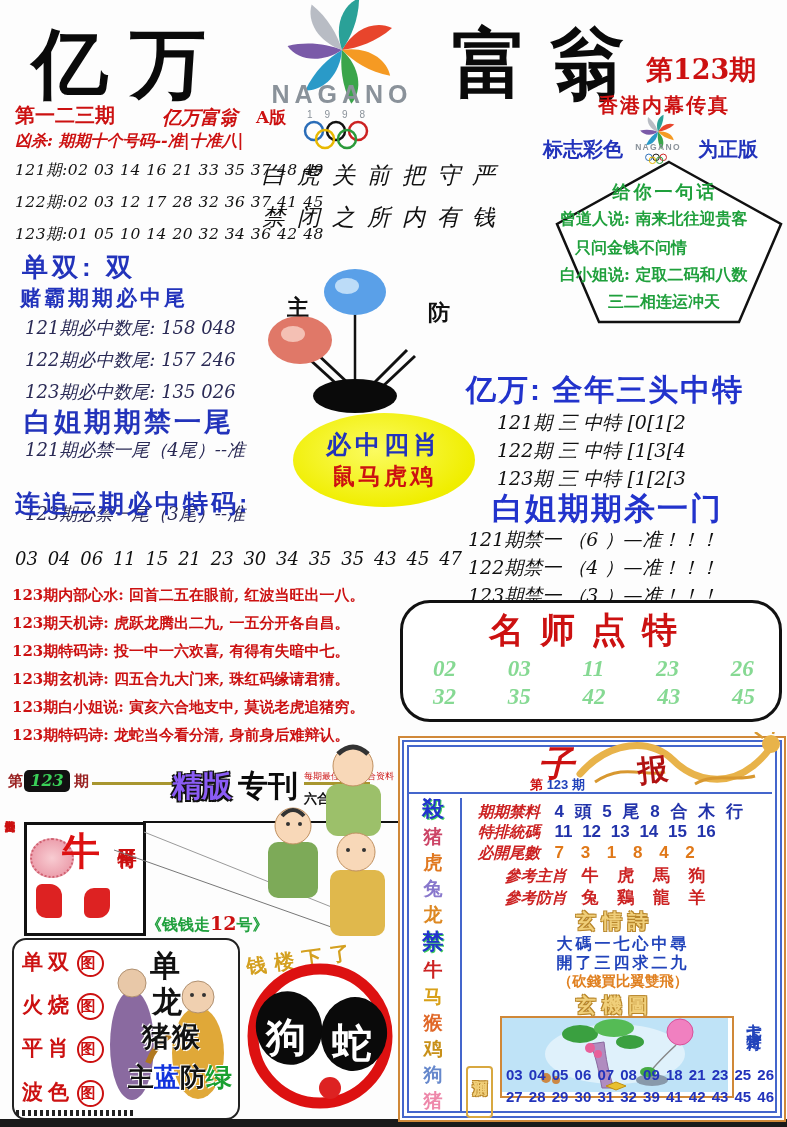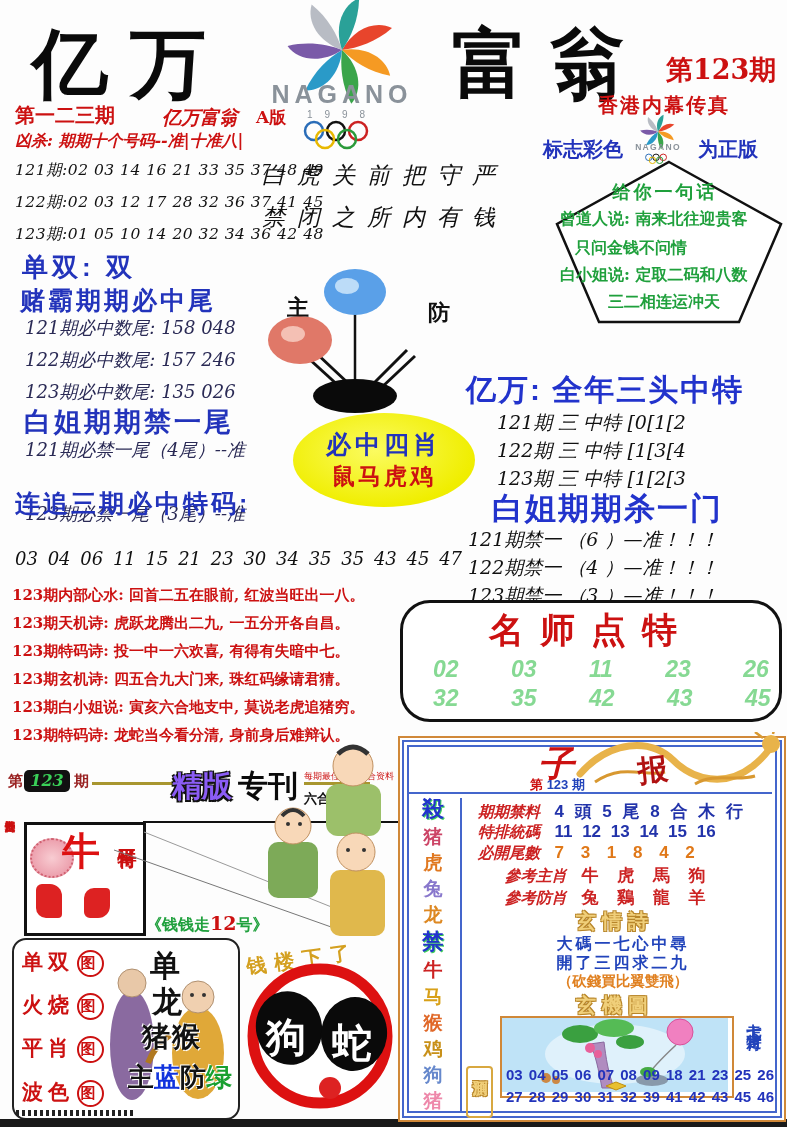--- a/index.html
+++ b/index.html
@@ -13,21 +13,21 @@
   .red{color:#cc1111;}
   .grn{color:#1fa03c;}
   .gold-bubble{color:#f0cf7a;font-weight:900;
       text-shadow:-1px -1px 0 #b8862a,1px -1px 0 #b8862a,-1px 1px 0 #b8862a,1px 1px 0 #b8862a;}
   .outline-yel{color:#8b5cf6;font-weight:900;
       text-shadow:-1.5px -1.5px 0 #111,1.5px -1.5px 0 #111,-1.5px 1.5px 0 #111,1.5px 1.5px 0 #111;}
   .vert{writing-mode:vertical-rl;text-orientation:upright;}
   .circ{display:inline-block;width:23px;height:23px;line-height:22px;text-align:center;
         border:2px solid #cc1111;border-radius:50%;font-size:15px;margin-left:3px;vertical-align:middle;}
   .title-big{font-size:76px;font-weight:900;font-family:"DejaVu Serif",serif;letter-spacing:22px;color:#0a0a0a;}
-  .mingshi-num{color:#86d993;font-family:Liberation Sans, sans-serif;font-style:italic;font-weight:bold;}
+  .mingshi-num{color:#86d993;font-family:Liberation Serif, serif;font-style:italic;font-weight:bold;}
   .row-label{color:#cc2222;font-family:"DejaVu Serif",serif;font-style:italic;font-size:15.5px;font-weight:bold;margin-right:10px;}
   .row-val{font-weight:bold;font-size:17px;}
   .zcol-item{font-weight:900;font-size:19px;line-height:1;}
 </style>
 </head>
 <body>
 
 <div id="page">
 
   <div class="abs title-big" style="left:32px;top:14px;">亿万</div>
@@ -61,33 +61,33 @@
     <text x="110" y="118" text-anchor="middle" font-size="10" letter-spacing="12" fill="#8a929a" font-family="Liberation Sans, sans-serif">1998</text>
     <g fill="none" stroke-width="2.5">
       <circle cx="82" cy="131" r="9" stroke="#2a6db8"></circle>
       <circle cx="104" cy="131" r="9" stroke="#111111"></circle>
       <circle cx="126" cy="131" r="9" stroke="#cc2222"></circle>
       <circle cx="93" cy="139" r="9" stroke="#e8b800"></circle>
       <circle cx="115" cy="139" r="9" stroke="#2a9a3a"></circle>
     </g>
   </svg>
 
-  <div class="abs red b" style="left:646px;top:52px;font-size:27px;font-family:'DejaVu Serif',serif;margin-left:20px;">第123期</div>
+  <div class="abs red b" style="left:646px;top:52px;font-size:27px;font-family:'DejaVu Serif',serif;">第123期</div>
 
   <div class="abs red b kai" style="left:15px;top:102px;font-size:20px;">第一二三期</div>
   <div class="abs red b hw" style="left:162px;top:105px;font-size:19px;">亿万富翁</div>
   <div class="abs red b kai" style="left:256px;top:106px;font-size:17px;">A版</div>
   <div class="abs red b hw" style="left:15px;top:131px;font-size:16px;">凶杀: 期期十个号码--准|十准八|</div>
 
   <div class="abs hw" style="left:15px;top:160px;font-size:15.5px;letter-spacing:.5px;">121期:02 03 14 16 21 33 35 37 48 49</div>
   <div class="abs hw" style="left:15px;top:192px;font-size:15.5px;letter-spacing:.5px;">122期:02 03 12 17 28 32 36 37 41 45</div>
   <div class="abs hw" style="left:15px;top:224px;font-size:15.5px;letter-spacing:.5px;">123期:01 05 10 14 20 32 34 36 42 48</div>
 
   <div class="abs blue b" style="left:22px;top:250px;font-size:26px;letter-spacing:4px;">单双: 双</div>
-  <div class="abs blue b" style="left:20px;top:284px;font-size:25px;letter-spacing:3px;">赌霸期期必中尾</div>
+  <div class="abs blue b" style="left:20px;top:284px;font-size:21px;letter-spacing:3px;">赌霸期期必中尾</div>
   <div class="abs hw" style="left:25px;top:316px;font-size:18px;color:#2a2a55;">121期必中数尾: 158 048</div>
   <div class="abs hw" style="left:25px;top:348px;font-size:18px;color:#2a2a55;">122期必中数尾: 157 246</div>
   <div class="abs hw" style="left:25px;top:380px;font-size:18px;color:#2a2a55;">123期必中数尾: 135 026</div>
 
   <div class="abs blue b" style="left:24px;top:404px;font-size:27px;letter-spacing:3px;">白姐期期禁一尾</div>
   <div class="abs hw" style="left:25px;top:438px;font-size:18px;color:#2a2a55;">121期必禁一尾（4尾）--准</div>
   <div class="abs hw" style="left:25px;top:502px;font-size:18px;color:#2a2a55;">123期必禁一尾（3尾）--准</div>
 
   <div class="abs blue b" style="left:15px;top:487px;font-size:25px;letter-spacing:3px;text-align:right;">连追三期必中特码:</div>
   <div class="abs hw" style="left:15px;top:548px;font-size:18px;word-spacing:4px;">03 04 06 11 15 21 23 30 34 35 35 43 45 47</div>

